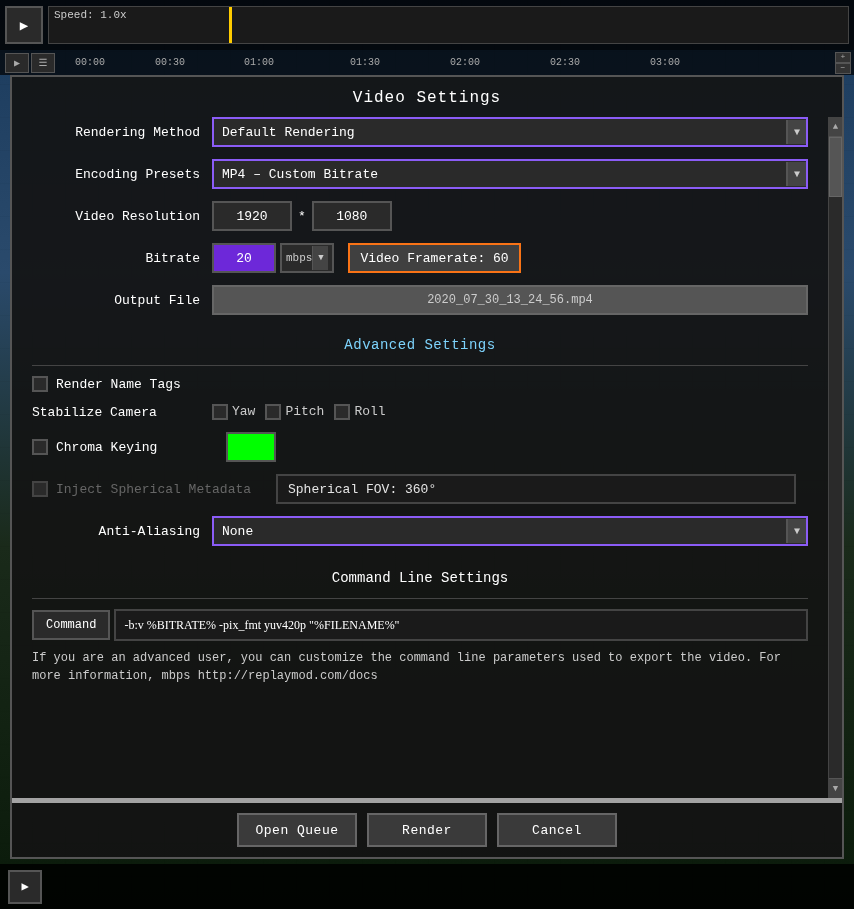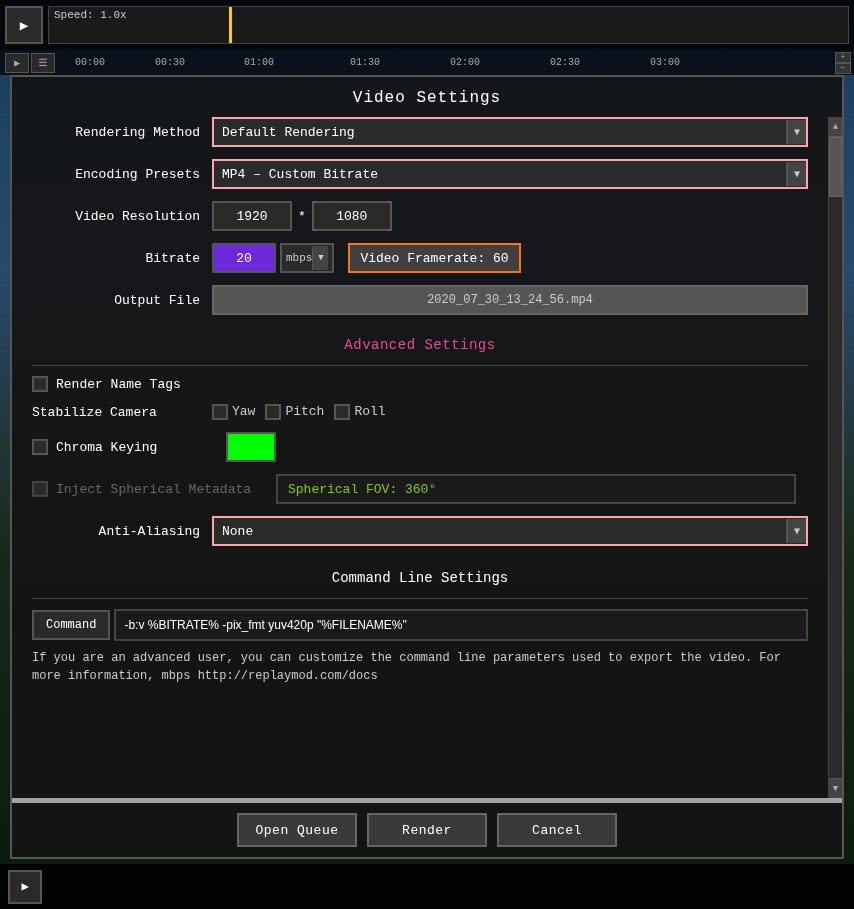--- a/index.html
+++ b/index.html
@@ -210,21 +210,21 @@
       min-width: 180px;
       text-align: right;
       padding-right: 12px;
     }
 
     
     .mc-dropdown {
       flex: 1;
       height: 30px;
       background: #2a2a2a;
-      border: 2px solid #fca5a5;
+      border: 2px solid #8b5cf6;
       color: #ffffff;
       font-family: 'Courier New', monospace;
       font-size: 13px;
       display: flex;
       align-items: center;
       justify-content: space-between;
       padding: 0 8px;
       cursor: pointer;
       position: relative;
     }
@@ -338,21 +338,21 @@
       font-size: 12px;
       text-align: center;
       display: flex;
       align-items: center;
       justify-content: center;
     }
 
     
     .section-title {
       text-align: center;
-      color: #ec4899;
+      color: #7dd3fc;
       font-size: 14px;
       font-family: 'Courier New', monospace;
       padding: 10px 0 8px;
       letter-spacing: 0.5px;
     }
 
     
     .divider {
       height: 1px;
       background: #444;
@@ -456,21 +456,21 @@
       font-size: 13px;
       font-family: 'Courier New', monospace;
       min-width: 220px;
     }
 
     .spherical-fov {
       flex: 1;
       height: 30px;
       background: #1a1a1a;
       border: 2px solid #444;
-      color: #84cc16;
+      color: #e5e5e5;
       font-family: 'Courier New', monospace;
       font-size: 13px;
       display: flex;
       align-items: center;
       padding: 0 10px;
     }
 
     
     .aa-row {
       display: flex;
@@ -507,21 +507,21 @@
       align-items: center;
       white-space: nowrap;
     }
 
     .cmd-input {
       flex: 1;
       height: 32px;
       background: #1a1a1a;
       border: 2px solid #444;
       color: #ffffff;
-      font-family: Liberation Sans, sans-serif;
+      font-family: Liberation Serif, serif;
       font-size: 12px;
       padding: 12px 8px;
     }
 
     .cmd-help-text {
       color: #cccccc;
       font-size: 12px;
       font-family: 'Courier New', monospace;
       line-height: 1.5;
       margin-bottom: 10px;

